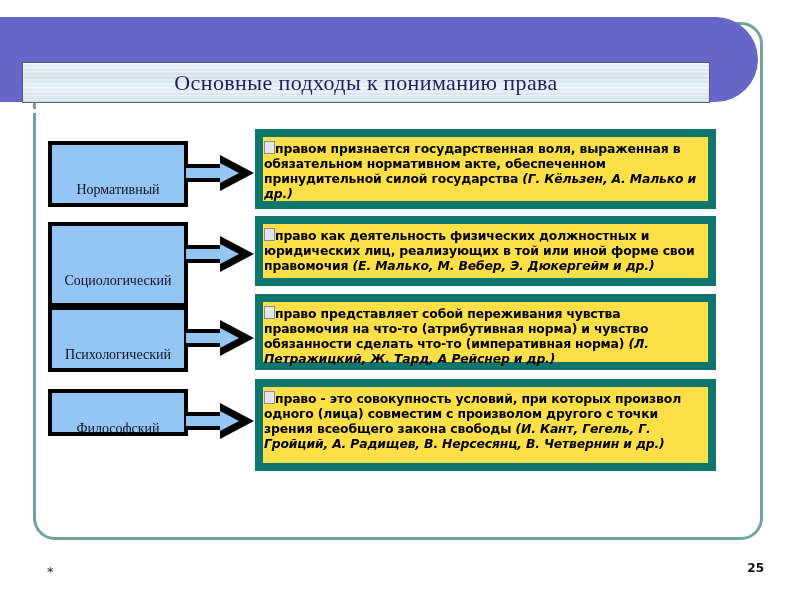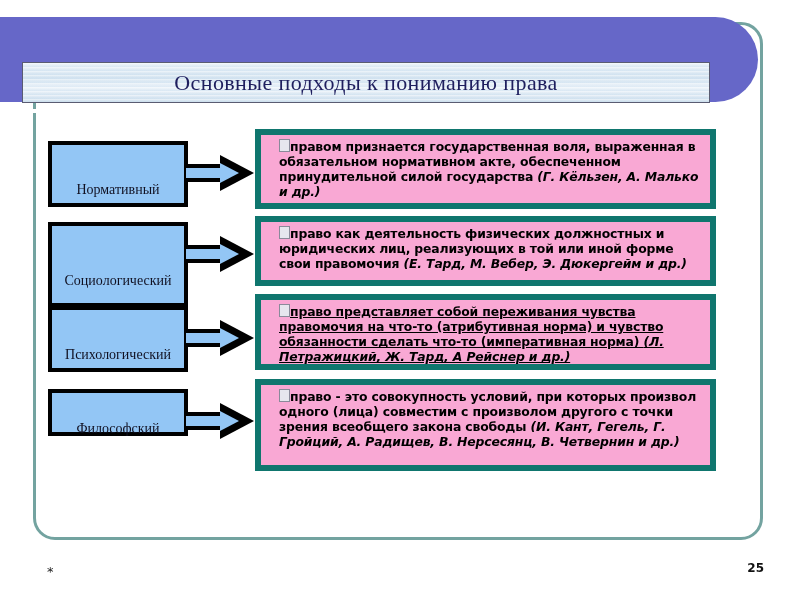--- a/index.html
+++ b/index.html
@@ -145,23 +145,23 @@
     width: 0; height: 0;
     border-top: 10px solid transparent;
     border-bottom: 10px solid transparent;
     border-left: 19px solid #93c6f5;
   }
 
   
   .desc-box {
     position: absolute;
     box-sizing: border-box;
-    background: #f9a8d4;
-    border: 6px solid #0f766e;
-    padding: 4px 6px 4px 18px;
+    background: #fde047;
+    border: 8px solid #0f766e;
+    padding: 4px 6px 4px 1px;
   }
   .desc-text {
     font-family: "DejaVu Sans", "Liberation Sans", sans-serif;
     font-size: 12.4px;
     line-height: 1.22;
     color: #000000;
     font-weight: 600;
     letter-spacing: -0.15px;
   }
   .desc-text i {
@@ -230,35 +230,35 @@
     <div class="label-box" style="left:48px; top:222px; width:140px; height:85px;">
       <span class="label-text">Социологический</span>
     </div>
     <div class="arrow" style="left:186px; top:236px;">
       <div class="arrow-shaft"></div>
       <div class="arrow-head"></div>
       <div class="arrow-head-inner"></div>
     </div>
     <div class="desc-box" style="left:255px; top:216px; width:461px; height:70px;">
       <div class="desc-text">
-        <span class="glyph-box"></span><span>право как деятельность физических должностных и юридических лиц, реализующих в той или иной форме свои правомочия </span><i>(Е. Тард, М. Вебер, Э. Дюкергейм и др.)</i>
+        <span class="glyph-box"></span><span>право как деятельность физических должностных и юридических лиц, реализующих в той или иной форме свои правомочия </span><i>(Е. Малько, М. Вебер, Э. Дюкергейм и др.)</i>
       </div>
     </div>
   </div>
 
   <div class="row" style="top:0;">
     <div class="label-box" style="left:48px; top:306px; width:140px; height:66px;">
       <span class="label-text">Психологический</span>
     </div>
     <div class="arrow" style="left:186px; top:320px;">
       <div class="arrow-shaft"></div>
       <div class="arrow-head"></div>
       <div class="arrow-head-inner"></div>
     </div>
-    <div class="desc-box" style="left:255px; top:294px; width:461px; height:76px;text-decoration:underline;">
+    <div class="desc-box" style="left:255px; top:294px; width:461px; height:76px;">
       <div class="desc-text">
         <span class="glyph-box"></span><span>право представляет собой переживания чувства правомочия на что-то (атрибутивная норма) и чувство обязанности сделать что-то (императивная норма) </span><i>(Л. Петражицкий, Ж. Тард, А Рейснер и др.)</i>
       </div>
     </div>
   </div>
 
   <div class="row" style="top:0;">
     <div class="label-box" style="left:48px; top:389px; width:140px; height:47px;">
       <span class="label-text">Философский</span>
     </div>

